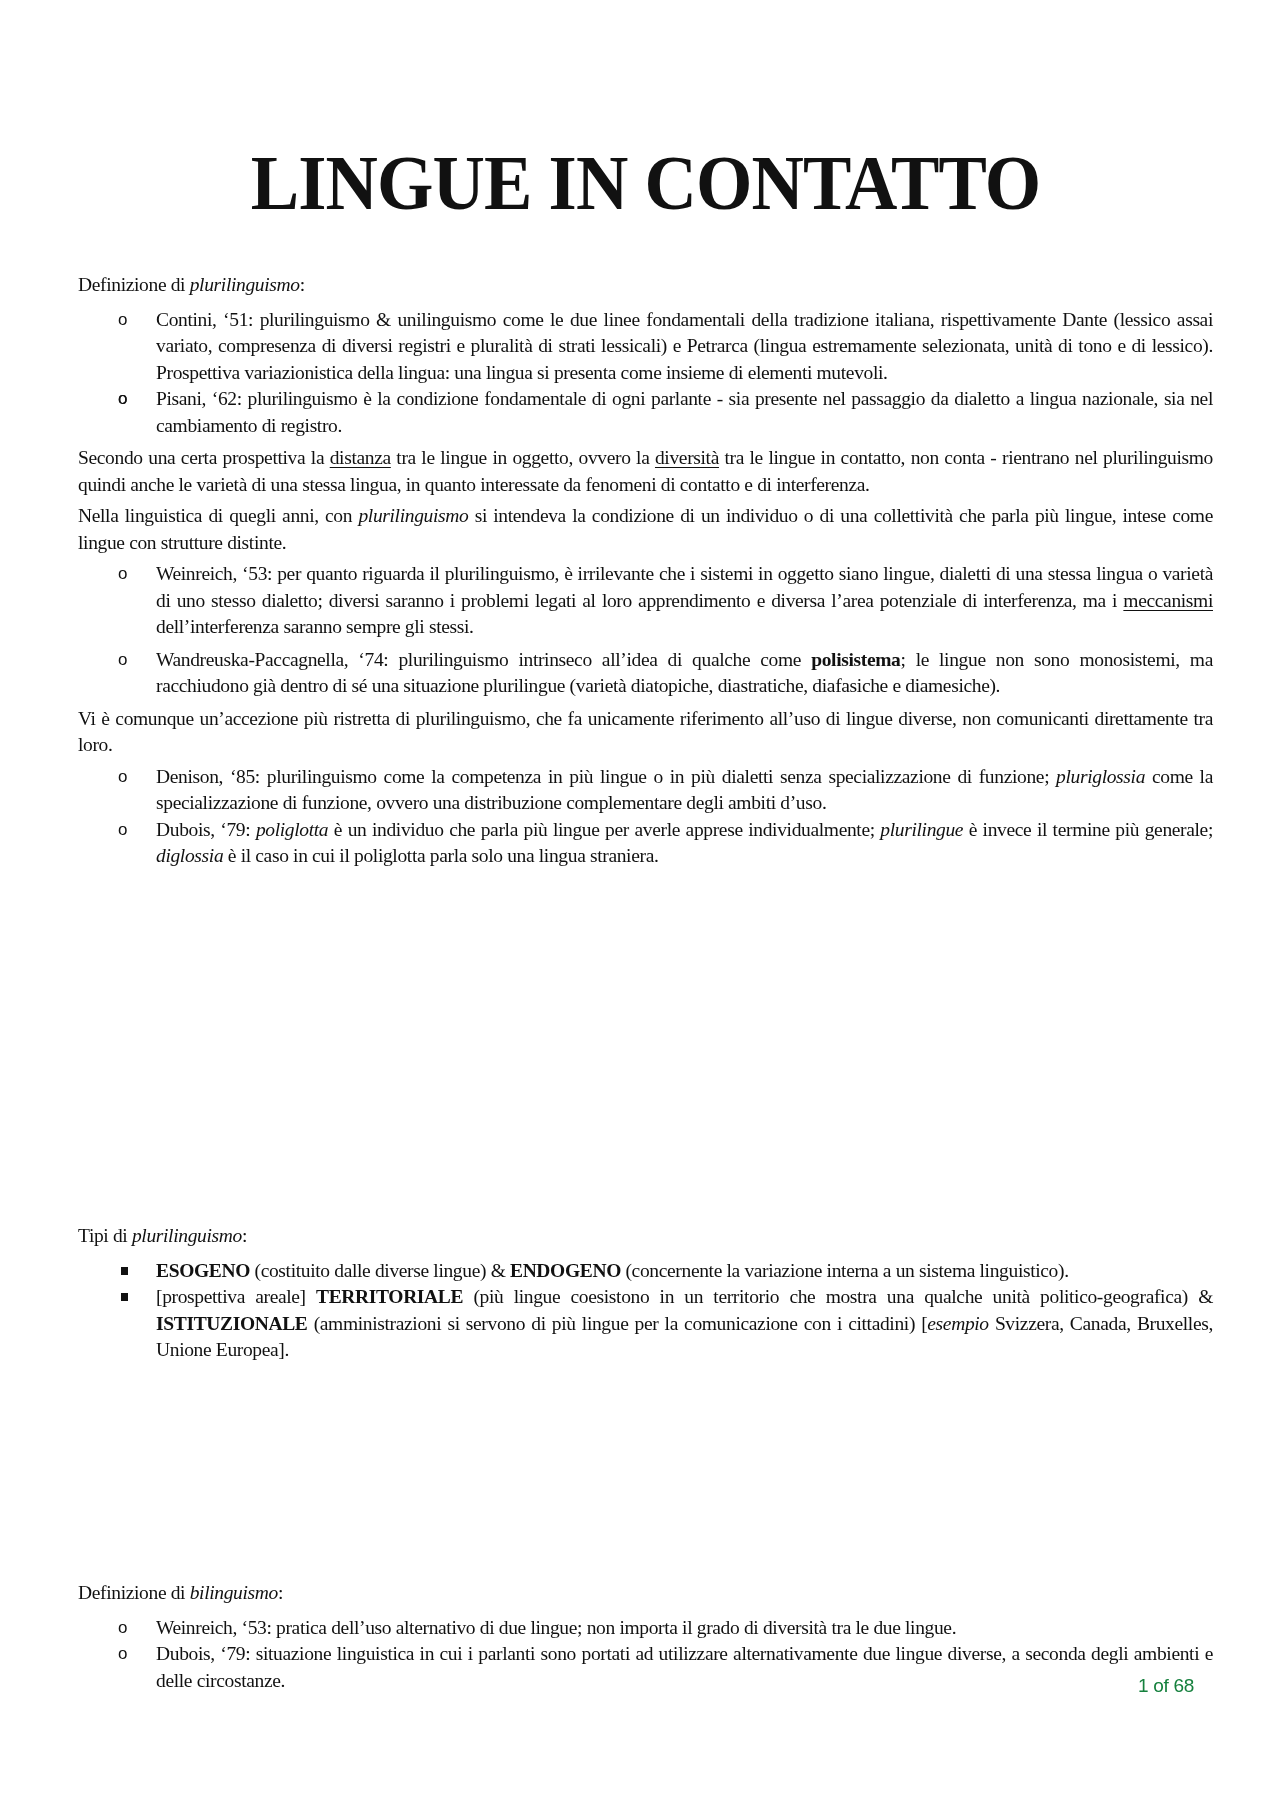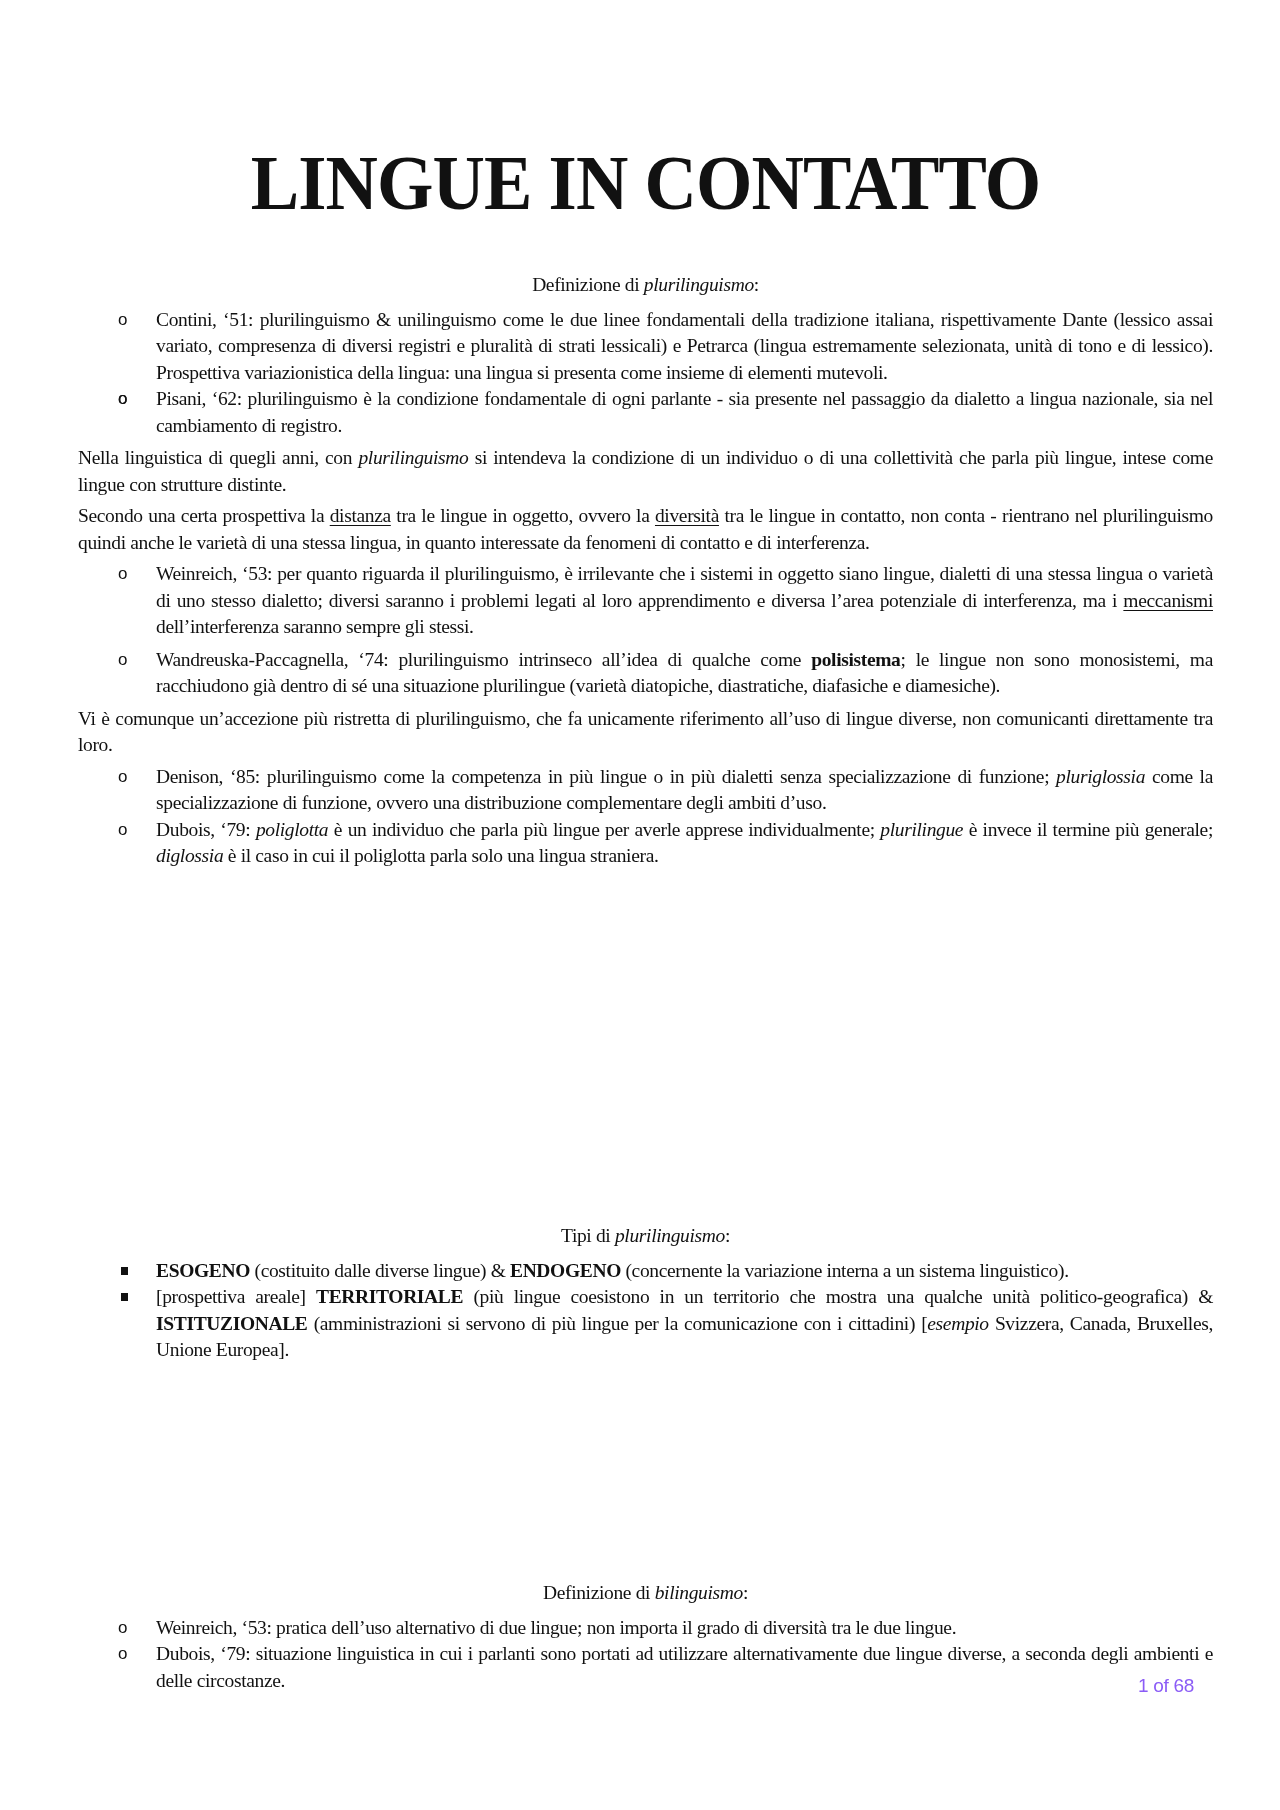--- a/index.html
+++ b/index.html
@@ -43,21 +43,20 @@
       font-size: 19.5px;
       line-height: 26.5px;
       letter-spacing: -0.35px;
     }
     .para {
       margin: 0 0 5px 0;
       text-align: justify;
     }
     .heading-line {
       margin: 0 0 8px 0;
-      text-align: center;
     }
     ul.circle-list, ul.square-list {
       list-style: none;
       margin: 0 0 6px 0;
       padding: 0;
     }
     ul.circle-list li, ul.square-list li {
       position: relative;
       padding-left: 78px;
       text-align: justify;
@@ -80,43 +79,43 @@
     }
     .u { text-decoration: underline; text-underline-offset: 3px; }
     .it { font-style: italic; }
     .b { font-weight: bold; }
     .page-number {
       position: absolute;
       left: 1138px;
       top: 1675px;
       font-family: "Liberation Sans", sans-serif;
       font-size: 19px;
-      color: #8b5cf6;
+      color: #15803d;
       letter-spacing: -0.3px;
     }
   </style>
 </head>
 <body>
 
 <div class="page">
 
   <h1 class="title">LINGUE IN CONTATTO</h1>
 
   <div class="block" style="top: 272px;">
     <p class="heading-line"><span>Definizione di </span><span class="it">plurilinguismo</span><span>:</span></p>
 
     <ul class="circle-list">
       <li><span class="marker">o</span><span>Contini, ‘51: plurilinguismo &amp; unilinguismo come le due linee fondamentali della tradizione italiana, rispettivamente Dante (lessico assai variato, compresenza di diversi registri e pluralità di strati lessicali) e Petrarca (lingua estremamente selezionata, unità di tono e di lessico). Prospettiva variazionistica della lingua: una lingua si presenta come insieme di elementi mutevoli.</span></li>
       <li><span class="marker">o</span></li>
       <li><span class="marker">o</span><span>Pisani, ‘62: plurilinguismo è la condizione fondamentale di ogni parlante - sia presente nel passaggio da dialetto a lingua nazionale, sia nel cambiamento di registro.</span></li>
     </ul>
 
+    <p class="para"><span>Secondo una certa prospettiva la </span><span class="u">distanza</span><span> tra le lingue in oggetto, ovvero la </span><span class="u">diversità</span><span> tra le lingue in contatto, non conta - rientrano nel plurilinguismo quindi anche le varietà di una stessa lingua, in quanto interessate da fenomeni di contatto e di interferenza.</span></p>
+
     <p class="para"><span>Nella linguistica di quegli anni, con </span><span class="it">plurilinguismo</span><span> si intendeva la condizione di un individuo o di una collettività che parla più lingue, intese come lingue con strutture distinte.</span></p>
-
-    <p class="para"><span>Secondo una certa prospettiva la </span><span class="u">distanza</span><span> tra le lingue in oggetto, ovvero la </span><span class="u">diversità</span><span> tra le lingue in contatto, non conta - rientrano nel plurilinguismo quindi anche le varietà di una stessa lingua, in quanto interessate da fenomeni di contatto e di interferenza.</span></p>
 
     <ul class="circle-list">
       <li><span class="marker">o</span><span>Weinreich, ‘53: per quanto riguarda il plurilinguismo, è irrilevante che i sistemi in oggetto siano lingue, dialetti di una stessa lingua o varietà di uno stesso dialetto; diversi saranno i problemi legati al loro apprendimento e diversa l’area potenziale di interferenza, ma i </span><span class="u">meccanismi</span><span> dell’interferenza saranno sempre gli stessi.</span></li>
     </ul>
 
 
     <ul class="circle-list">
       <li><span class="marker">o</span><span>Wandreuska-Paccagnella, ‘74: plurilinguismo intrinseco all’idea di qualche come </span><span class="b">polisistema</span><span>; le lingue non sono monosistemi, ma racchiudono già dentro di sé una situazione plurilingue (varietà diatopiche, diastratiche, diafasiche e diamesiche).</span></li>
     </ul>
 

